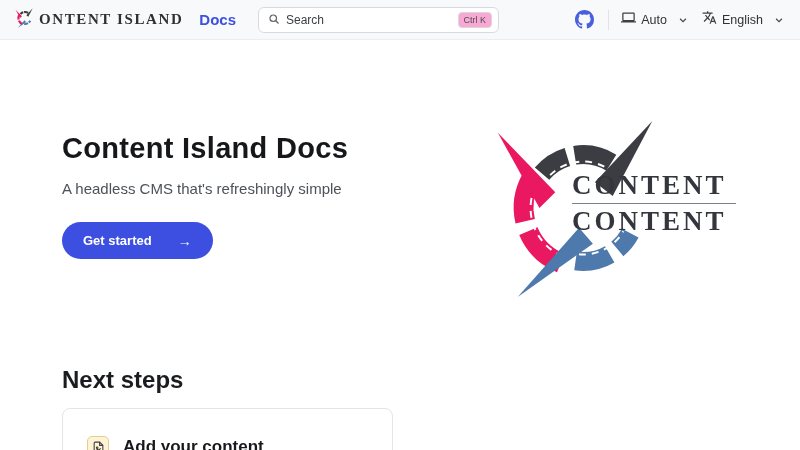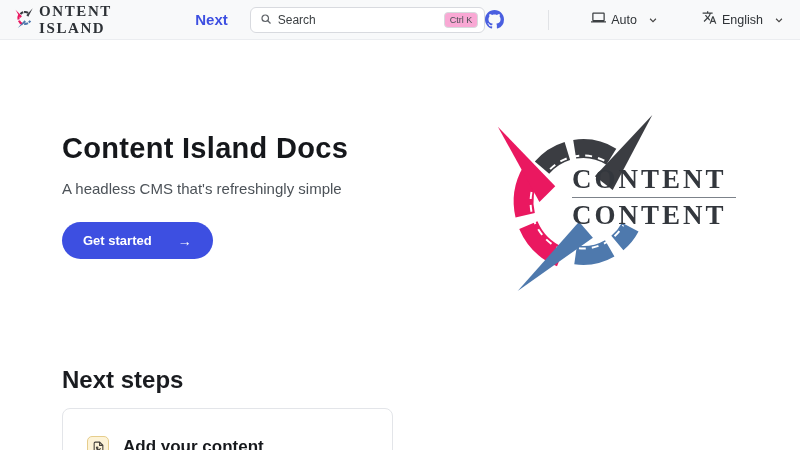--- a/index.html
+++ b/index.html
@@ -14,39 +14,39 @@
     letter-spacing: 1.6px; color: #2d3136; }
   .docs-link { margin-left: 16px; color: #3d4fe1; font-weight: 700; font-size: 15px;
     text-decoration: none; }
   .searchbox { margin-left: 22px; width: 241px; height: 26px; display: flex; align-items: center;
     background: #fff; border: 1px solid #d8dadf; border-radius: 6px; padding: 0 6px 0 9px; gap: 6px; }
   .searchbox input { border: none; outline: none; flex: 1; min-width: 0; font-size: 12px;
     color: #333; background: transparent; font-family: "Liberation Sans", sans-serif; }
   .searchbox input::placeholder { color: #3c4043; }
   .kbd { font-size: 9px; color: #4b4f55; background: #f9a8d4; border: 1px solid #d7dadd;
     border-radius: 4px; padding: 2px 5px; white-space: nowrap; }
-  .nav-right { margin-left: auto; display: flex; align-items: center; gap: 30px; }
+  .nav-right { margin-left: auto; display: flex; align-items: center; }
   .nav-divider { width: 1px; height: 20px; background: #e1e3e6; margin: 0 12px 0 14px; }
   .nav-ctl { display: flex; align-items: center; gap: 5px; cursor: pointer; margin-right: 14px; }
   .nav-ctl:last-child { margin-right: 2px; }
   .nav-ctl-label { font-size: 12.5px; color: #2f3337; }
   .chev { margin-left: 6px; }
 
   
   main { padding-left: 62px; position: relative; }
   .hero { position: relative; height: 320px; }
   .hero h1 { padding-top: 92px; font-size: 29px; font-weight: 800; color: #15171b;
     letter-spacing: 0.3px; }
   .hero .subtitle { margin-top: 15px; font-size: 15px; color: #4c5258; }
   .cta { margin-top: 25px; display: inline-flex; align-items: center; gap: 26px;
     background: #3d4fe1; color: #fff; border: none; border-radius: 22px; padding: 11px 21px;
     font-size: 13px; font-weight: 600; cursor: pointer; font-family: "Liberation Sans", sans-serif; }
   .cta .arrow { font-size: 14px; line-height: 1; }
 
-  .hero-logo { position: absolute; top: 63px; right: 48px; width: 268px; height: 198px; }
+  .hero-logo { position: absolute; top: 69px; right: 48px; width: 268px; height: 198px; }
   .hero-logo svg.compass { position: absolute; left: 0; top: 0; width: 198px; height: 198px; }
   .logo-words { position: absolute; left: 88px; top: 62px; }
   .logo-line { font-family: "Liberation Serif", serif; font-size: 27px; font-weight: 700;
     letter-spacing: 3px; color: #33373d; line-height: 1.1; white-space: nowrap; }
   .logo-rule { width: 164px; border-top: 1.5px solid #7c828a; margin: 2px 0 3px; }
 
   
   .next-steps h2 { font-size: 24px; font-weight: 800; color: #1a1c20; margin: 6px 0 14px; }
   .card { width: 331px; border: 1px solid #e3e5e9; border-radius: 8px; background: #fff;
     padding: 27px 24px; display: flex; align-items: center; gap: 14px; cursor: pointer; }
@@ -68,21 +68,21 @@
         <path d="M44.8 123.4 A60 60 0 0 0 77.5 155.6" stroke="#ea1860" stroke-width="20" fill="none"></path>
         <path d="M92.5 153.5 A54 54 0 0 0 127 146.8" stroke="#4e79ad" stroke-width="19" fill="none"></path>
         <path d="M134.7 141.4 A54 54 0 0 0 147.7 125.3" stroke="#4e79ad" stroke-width="19" fill="none"></path>
         <polygon points="170,12 112,74 130,88" fill="#3b3d42"></polygon>
         <polygon points="14,24 72,84 56,100" fill="#ea1860"></polygon>
         <polygon points="34,190 96,120 110,136" fill="#4e79ad"></polygon>
       </svg>
     </span>
     <span class="brand-text">ONTENT ISLAND</span>
   </div>
-  <a class="docs-link">Next</a>
+  <a class="docs-link">Docs</a>
 
   <div class="searchbox">
     <span>
       <svg width="12" height="12" viewBox="0 0 24 24" fill="none" stroke="#5f6368" stroke-width="2.4">
         <circle cx="10.5" cy="10.5" r="6.5"></circle>
           <line x1="15.5" y1="15.5" x2="21" y2="21"></line>
       </svg>
     </span>
     <input placeholder="Search" style="">
     <span class="kbd">Ctrl K</span>

